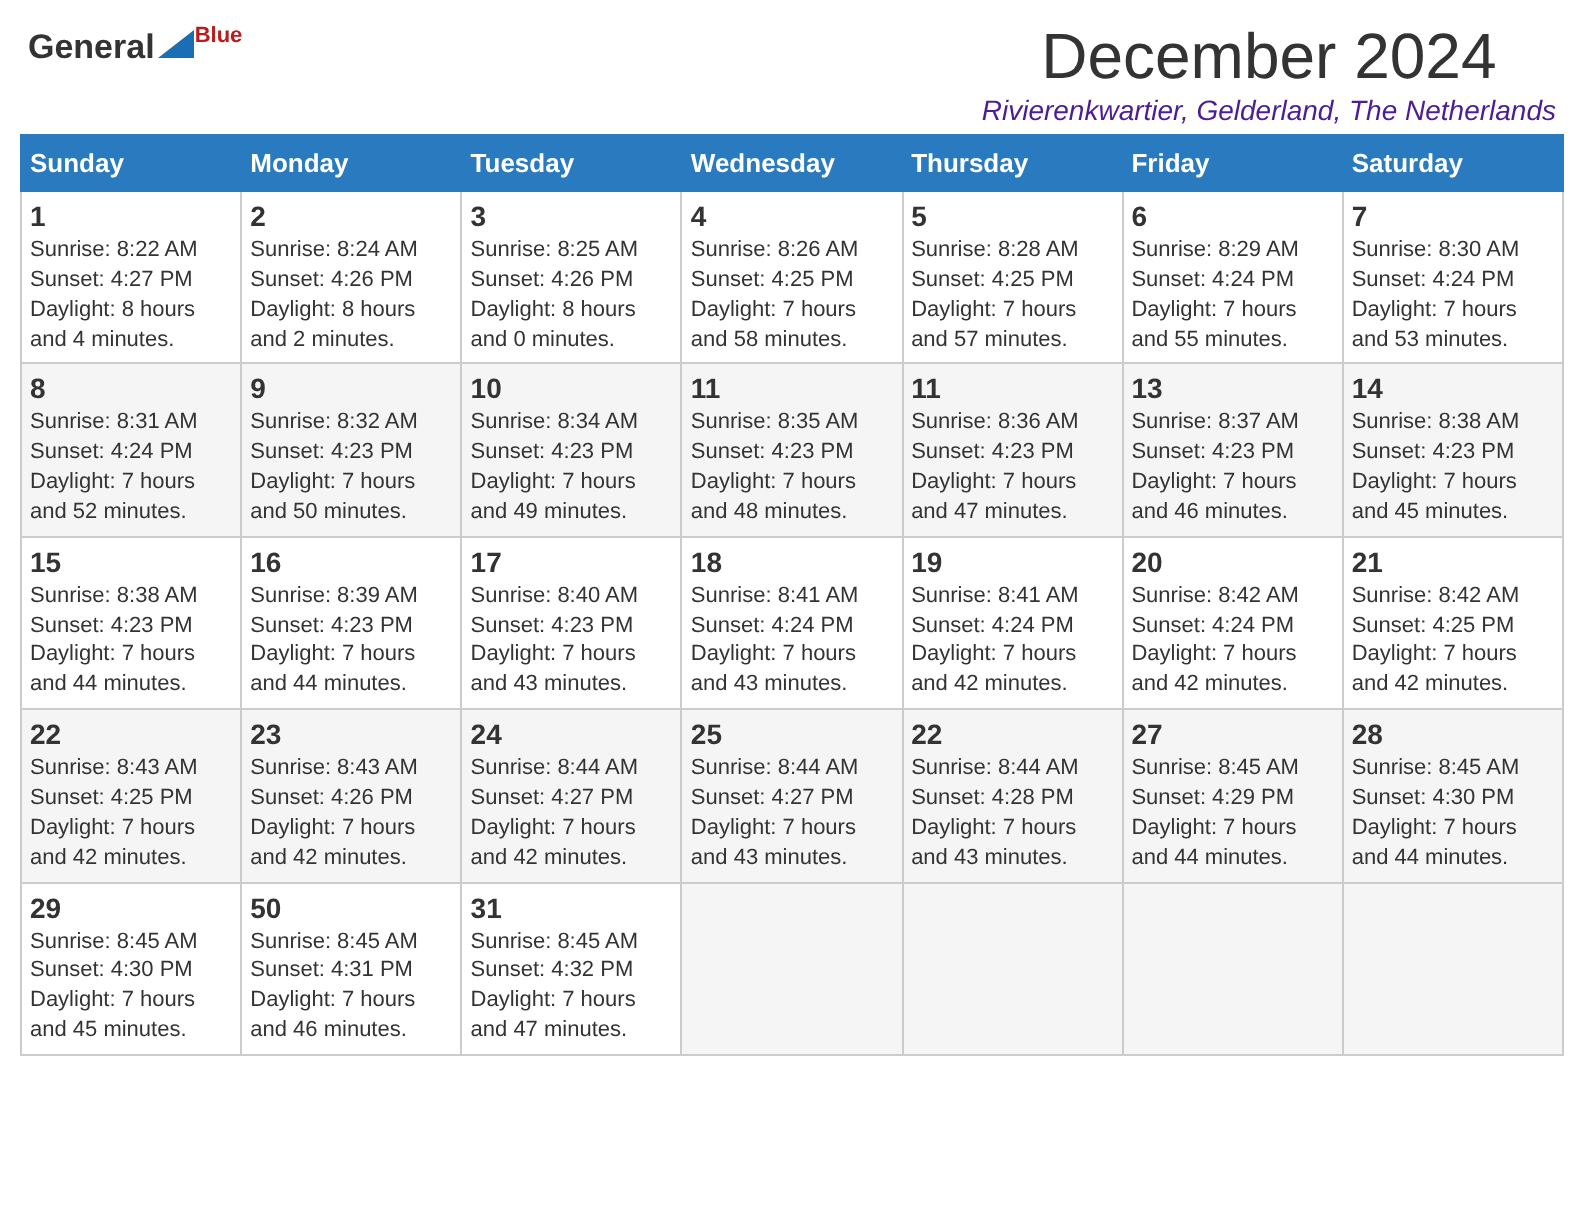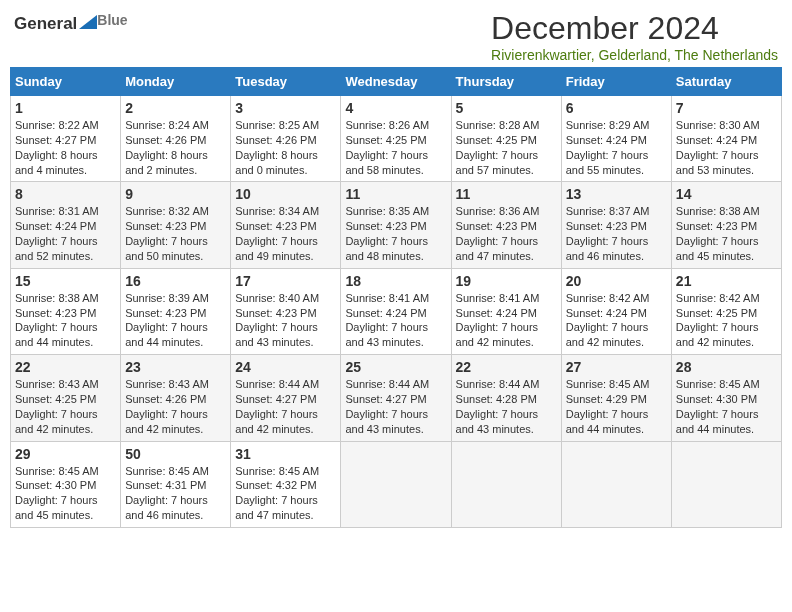--- a/index.html
+++ b/index.html
@@ -17,30 +17,31 @@
       margin-bottom: 4px;
       padding: 0 4px;
     }
     .logo {
       display: flex;
       flex-direction: row;
       align-items: flex-start;
       margin-top: 4px;
     }
     .title-block {
-      text-align: left;
+      text-align: center;
     }
     .month-title {
       font-size: 32px;
       font-weight: normal;
       color: #333;
     }
     .subtitle {
       font-size: 14px;
-      color: #4d7c0f;
+      color: #4c1d95;
+      font-style: italic;
     }
     table {
       width: 100%;
       border-collapse: collapse;
       font-size: 10.5px;
       padding-left: 28px;
     }
     thead th {
       background-color: #2a7abf;
       color: #fff;
@@ -81,21 +82,21 @@
 <body>
 
 <div class="header">
   <div class="logo">
     <div style="display:flex;align-items:center;">
       <span style="font-size:17px;font-weight:bold;color:#333;">General</span>
       <svg width="18" height="14" viewBox="0 0 18 14" style="margin-left:2px;margin-top:-4px;">
         <polygon points="0,14 18,0 18,14" fill="#1a6eb5"></polygon>
       </svg>
     </div>
-    <span style="font-size:14px;font-weight:bold;color:#737373;margin-top:-2px;">Blue</span>
+    <span style="font-size:11px;font-weight:bold;color:#b91c1c;margin-top:-2px;">Blue</span>
   </div>
   <div class="title-block">
     <div class="month-title">December 2024</div>
     <div class="subtitle">Rivierenkwartier, Gelderland, The Netherlands</div>
   </div>
 </div>
 
 <table>
   <thead>
     <tr>

